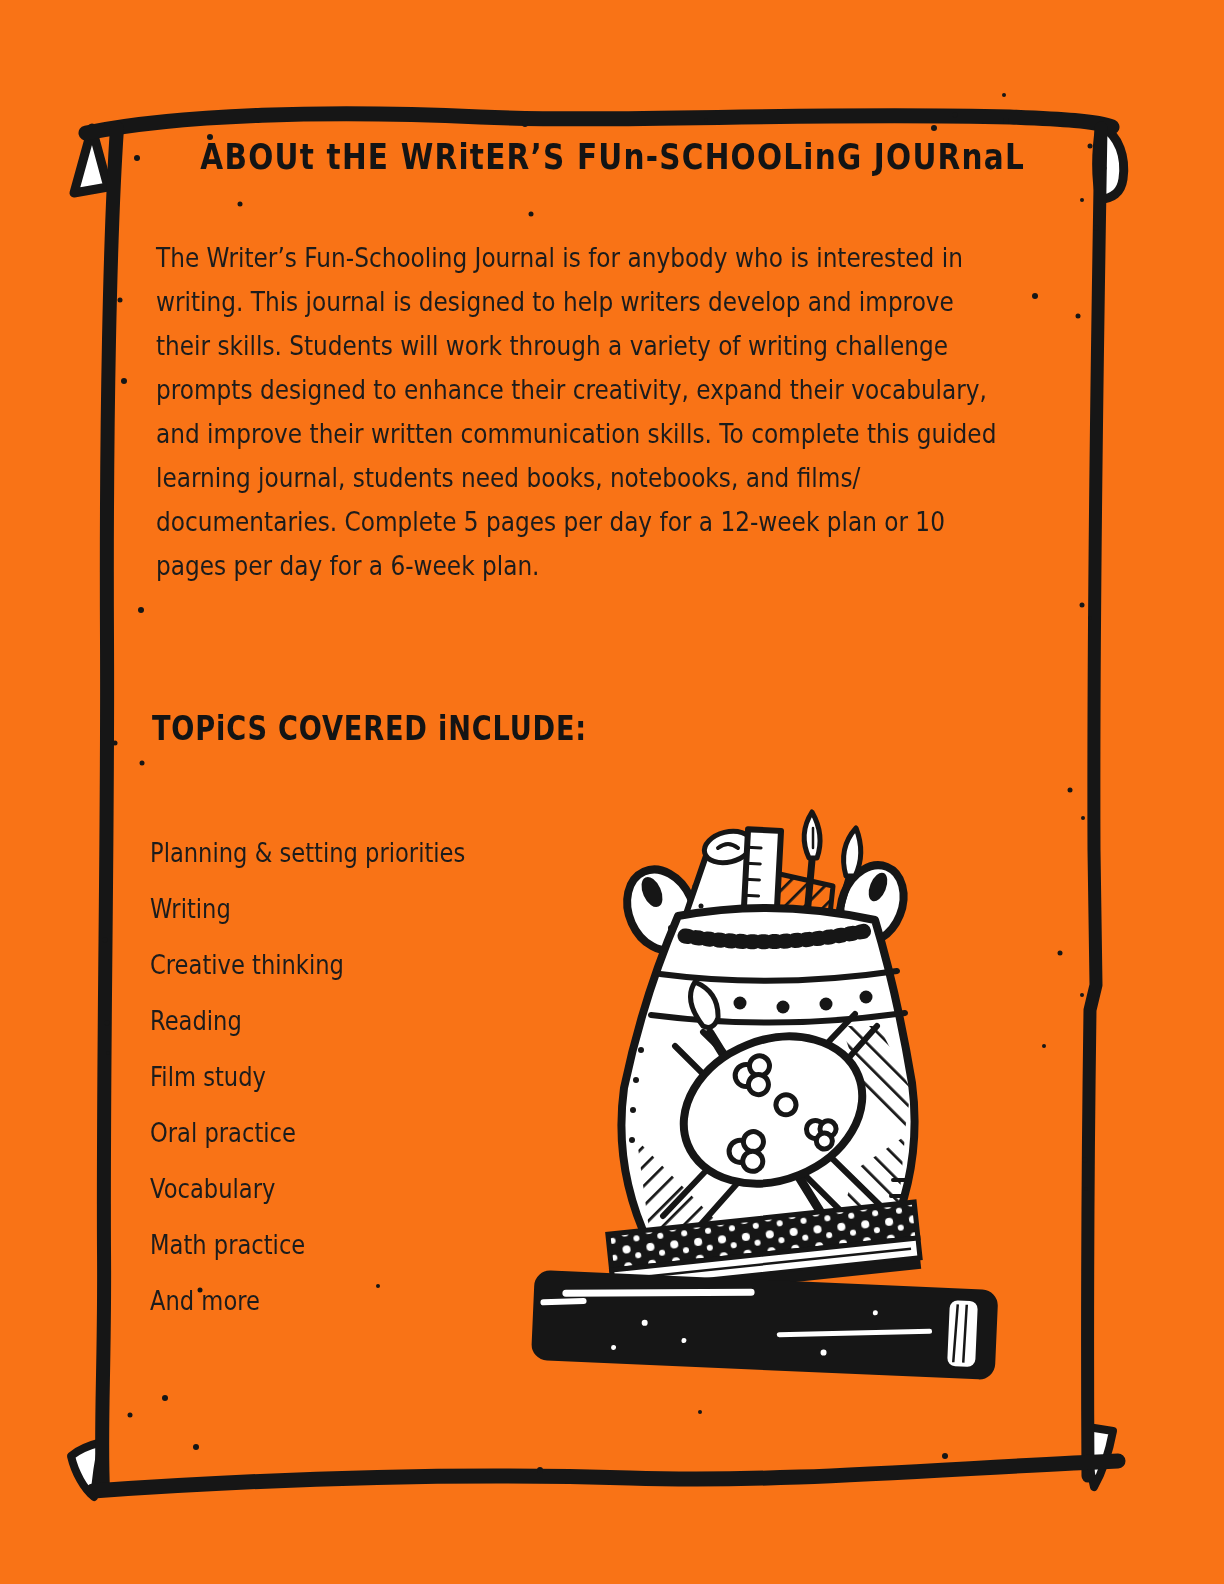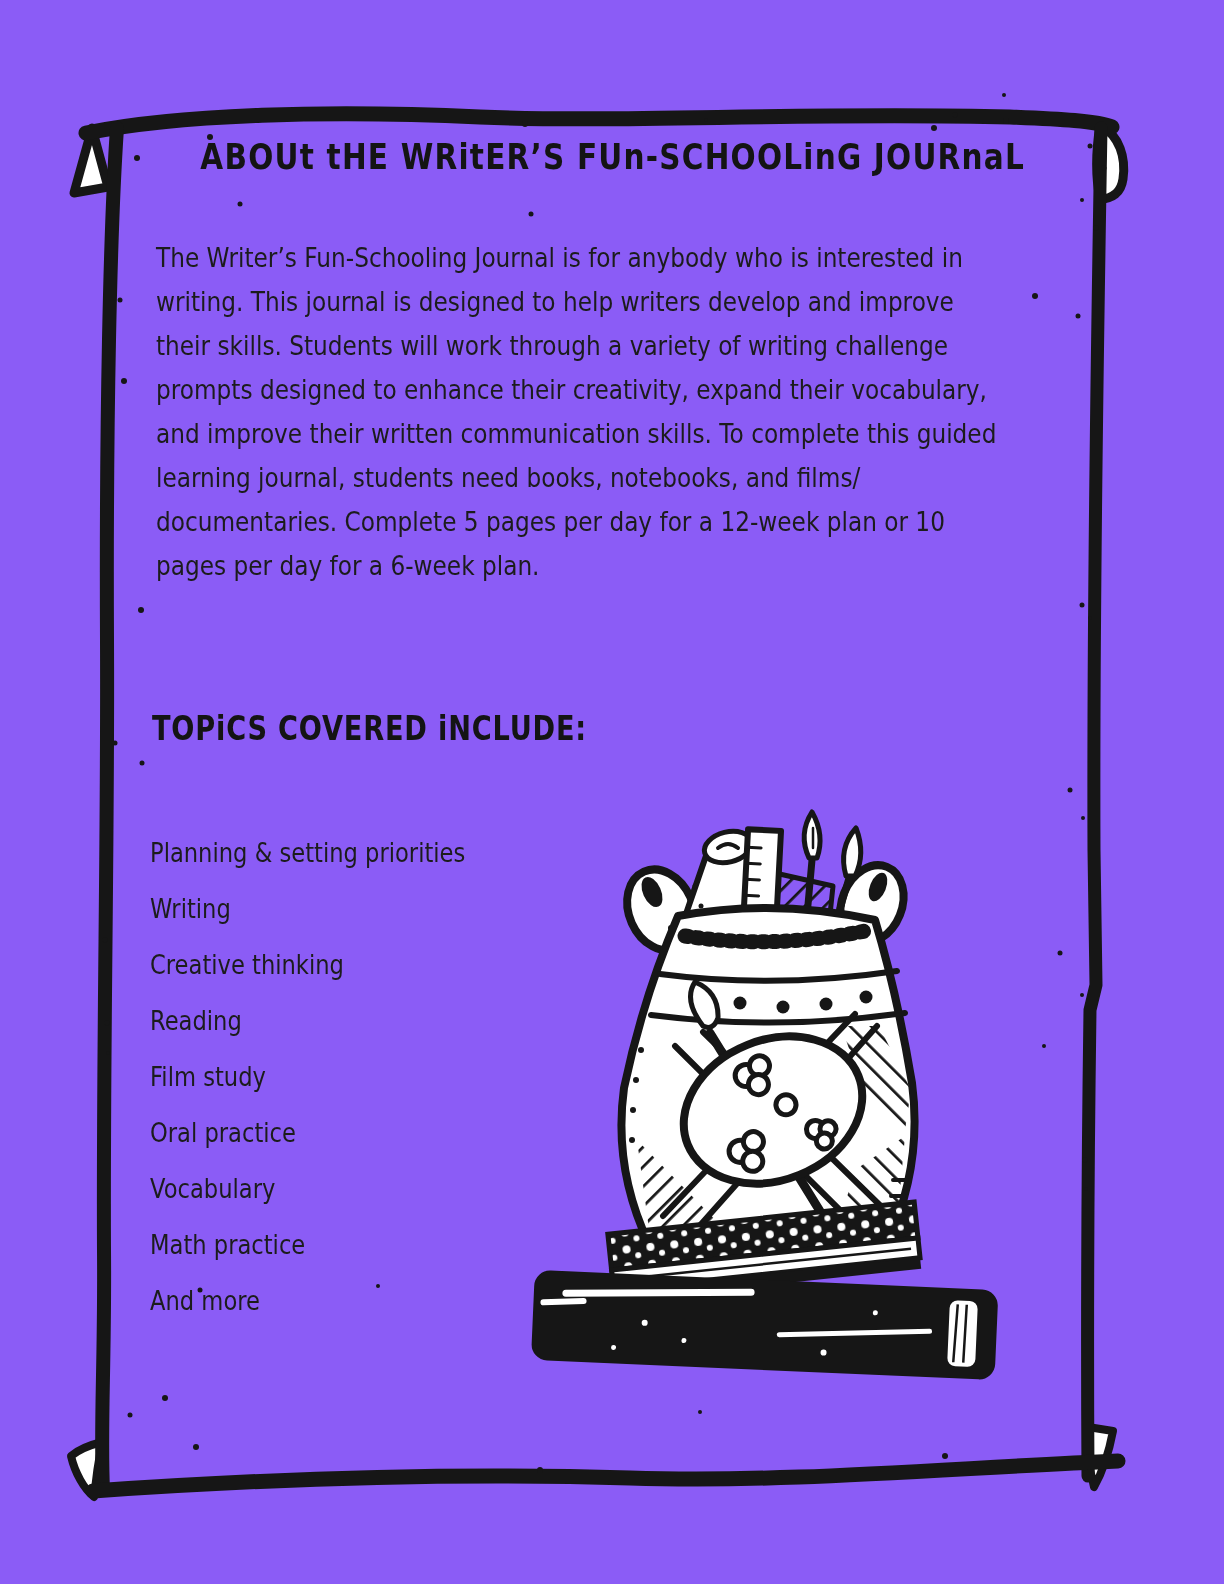--- a/index.html
+++ b/index.html
@@ -1,19 +1,19 @@
 <!DOCTYPE html>
 <html><head>
 <meta charset="utf-8">
 <style>
   html,body{margin:0;padding:0;background:#fff;}
   .page{
     position:relative;
     width:1224px;height:1584px;
-    background:#8b5cf6;
+    background:#f97316;
     font-family:"DejaVu Sans","Liberation Sans",sans-serif;
     color:#161616;
     overflow:hidden;
   }
   .frame{position:absolute;left:0;top:0;width:1224px;height:1584px;}
   .title{
     position:absolute;left:110px;right:110px;top:135px;
     margin:0;text-align:center;
     font-size:36px;line-height:44px;font-weight:bold;
     letter-spacing:1.5px;white-space:nowrap;

